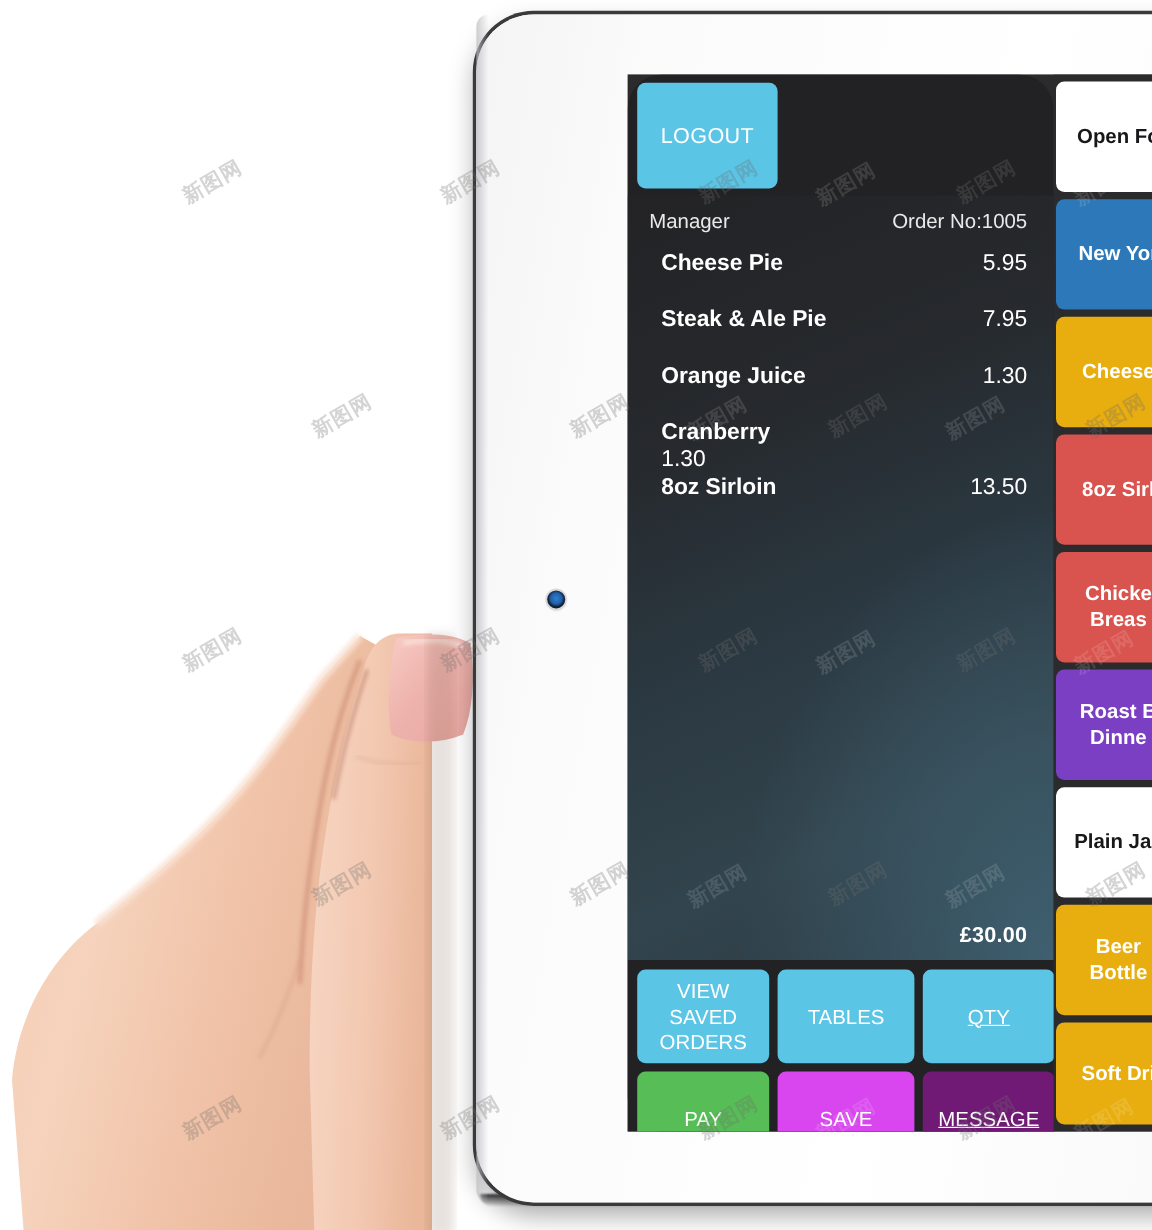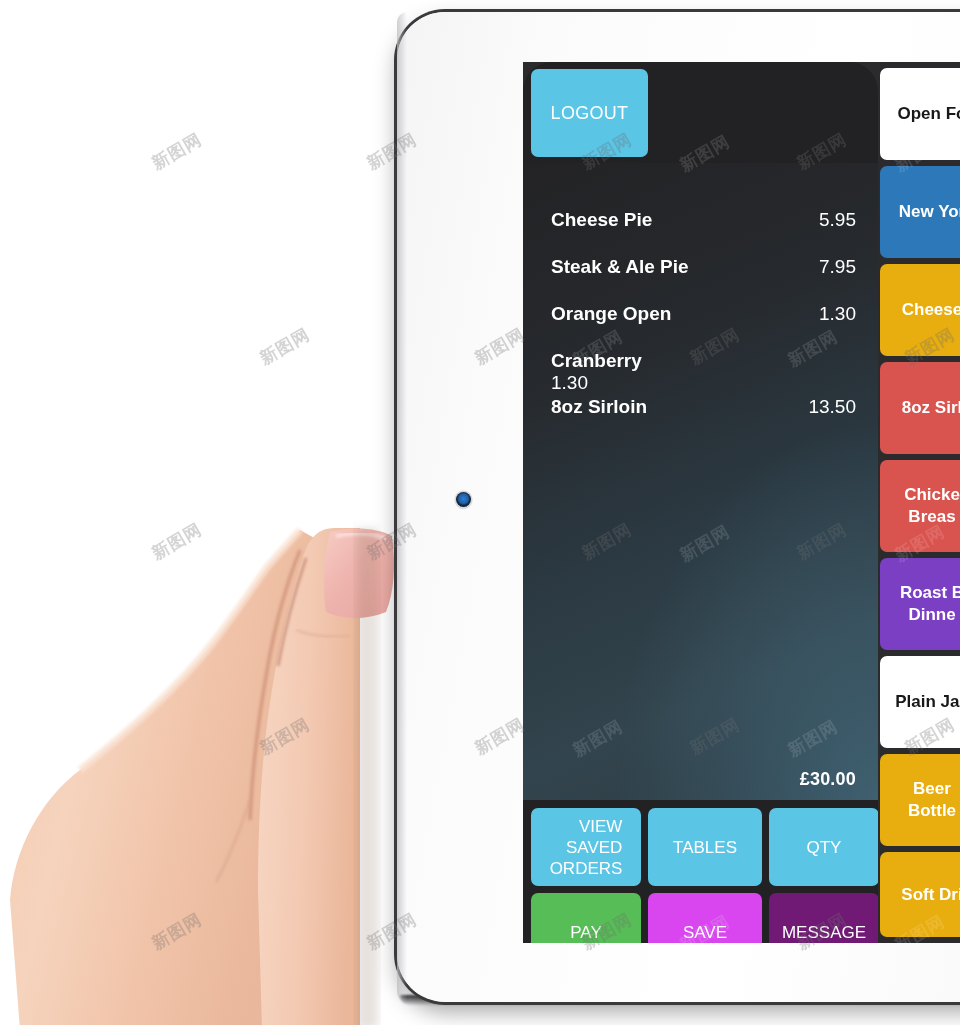--- a/index.html
+++ b/index.html
@@ -94,30 +94,30 @@
   .order-row .price{font-weight:400;}
   #total{
     position:absolute;right:22px;bottom:10px;
     color:#ffffff;font-size:18px;font-weight:700;letter-spacing:.2px;
   }
 
   #actions{position:absolute;left:0;top:738px;width:355px;height:143px;background:#222224;}
   .actbtn{
     position:absolute;border-radius:7px;border:none;color:#ffffff;
     background:#5bc5e6;
-    font-size:17px;font-weight:400;line-height:21px;text-align:right;
+    font-size:17px;font-weight:400;line-height:21px;text-align:center;
     display:flex;align-items:center;justify-content:center;
     font-family:"Liberation Sans",sans-serif;
   }
   .actbtn.green{background:#57bd56;}
   .r1{top:8px;height:78px;}
   .r2{top:93px;height:78px;}
   .c1{left:8px;width:110px;}
   .c2{left:125px;width:114px;}
-  .c3{left:246px;width:112px; width:110px;}
+  .c3{left:246px;width:112px; width:110px;text-decoration:underline;}
 
   
   #menu-col{
     position:absolute;left:355px;top:0px;width:100px;height:881px;
     background:#2b2b2d;
   }
   .menubtn{
     position:absolute;left:2px;width:104px;border-radius:7px;border:none;
     display:flex;align-items:center;justify-content:center;
     text-align:center;color:#ffffff;
@@ -227,31 +227,35 @@
 
   <div id="screen">
 
     <div id="order-col">
 
       <div class="topbar">
         <button class="fnbtn" id="btn-logout">LOGOUT</button>
       </div>
 
       <div id="order-body">
+        <div class="order-head">
+          <span>Manager</span>
+          <span>Order No:1005</span>
+        </div>
         <div id="order-rows">
             <div class="order-row" style="top: 46px;">
               <span>Cheese Pie</span>
               <span class="price">5.95</span>
             </div>
             <div class="order-row" style="top: 93px;">
               <span>Steak &amp; Ale Pie</span>
               <span class="price">7.95</span>
             </div>
             <div class="order-row" style="top: 140px;">
-              <span>Orange Open</span>
+              <span>Orange Juice</span>
               <span class="price">1.30</span>
             </div>
             <div class="order-row" style="top: 187px; flex-direction: column;">
               <span>Cranberry</span>
               <span class="price">1.30</span>
             </div>
             <div class="order-row" style="top: 233px;">
               <span>8oz Sirloin</span>
               <span class="price">13.50</span>
             </div>

